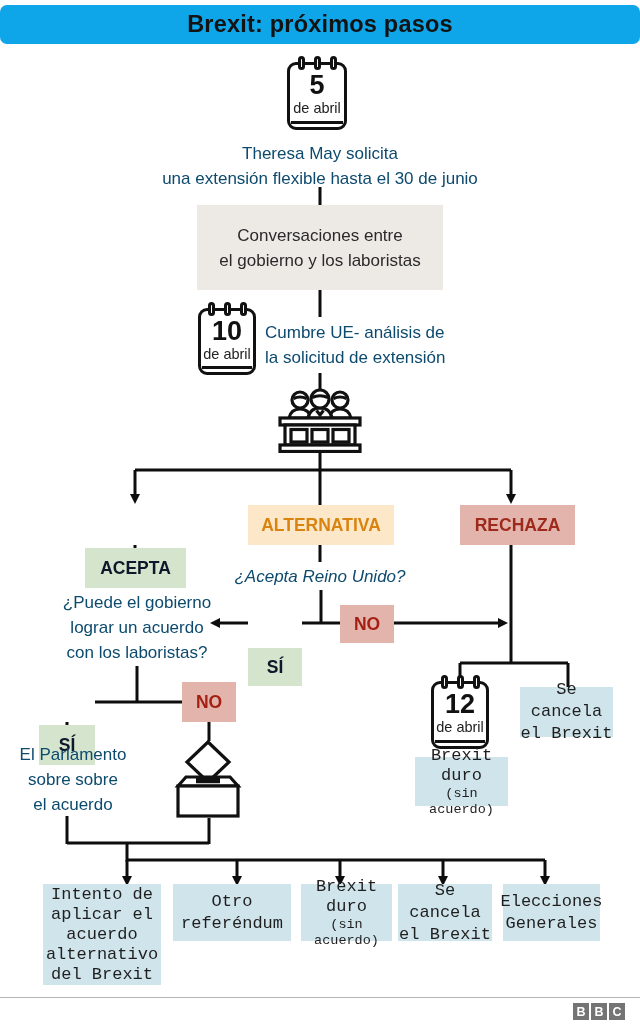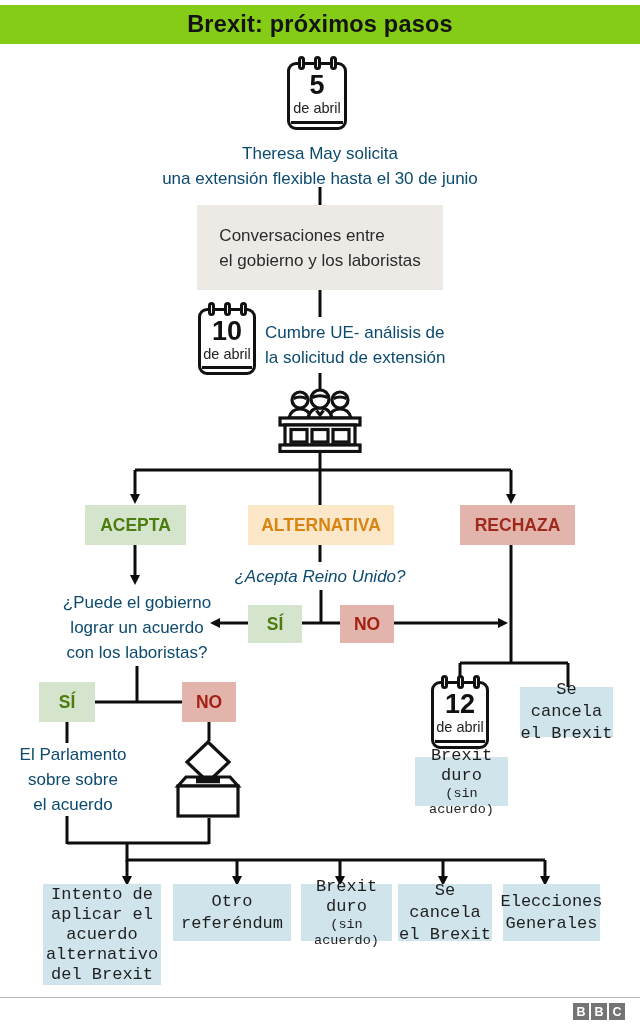--- a/index.html
+++ b/index.html
@@ -1,20 +1,20 @@
 <!DOCTYPE html>
 <html><head>
 <meta charset="utf-8">
 <style>
   html,body{margin:0;padding:0;background:#fff;}
   .stage{position:relative;width:640px;height:1026px;background:#fff;overflow:hidden;
          font-family:"Liberation Sans",sans-serif;color:#1f1f1f;}
   
-  .header{position:absolute;left:0;top:5px;width:640px;height:39px;background:#84cc16;
-          display:flex;align-items:center;justify-content:center;}
+  .header{position:absolute;left:0;top:5px;width:640px;height:39px;background:#0ea5e9;
+          display:flex;align-items:center;justify-content:center;border-radius:7px;}
   .header span{font-size:23.5px;font-weight:bold;color:#131313;letter-spacing:.2px;}
   
   .lines{position:absolute;left:0;top:0;pointer-events:none;}
   
   .cal{position:absolute;border:3px solid #111;border-radius:9px;background:#fff;
        box-sizing:border-box;text-align:center;}
   .cal::after{content:"";position:absolute;left:1px;right:1px;bottom:3px;border-top:3px solid #111;}
   .rings{position:absolute;top:-9px;left:0;right:0;display:flex;justify-content:center;gap:9px;}
   .rings i{display:block;width:7px;height:14px;border:3px solid #111;border-radius:4px;
            background:#fff;box-sizing:border-box;}
@@ -26,26 +26,26 @@
   
   .txt{position:absolute;font-size:17px;line-height:25px;text-align:center;white-space:pre-line;color:#0c4a6e;}
   .theresa{left:120px;top:141px;width:400px;}
   .summit{left:265px;top:320px;width:210px;text-align:left;}
   .ukq{left:220px;top:564px;width:200px;font-style:italic;}
   .govq{left:44px;top:590px;width:186px;}
   .parl{left:13px;top:742px;width:120px;}
   .legis{left:232px;top:742px;width:118px;}
   
   .talks{position:absolute;left:197px;top:205px;width:246px;height:85px;background:#edeae6;
-         display:flex;align-items:center;justify-content:center;text-align:left;
+         display:flex;align-items:center;justify-content:center;text-align:center;
          font-size:17px;line-height:25px;white-space:pre-line;color:#2a2a2a;}
   
   .lbl{position:absolute;display:flex;align-items:center;justify-content:center;
        font-weight:bold;font-size:17.5px;}
-  .green{background:#d5e5cd;color:#4d7c0f;}
+  .green{background:#d5e5cd;color:#0f172a;margin-top:43px;}
   .red{background:#e2b4ab;color:#a32013;}
   .acepta{left:85px;top:505px;width:101px;height:40px;}
   .alternativa{left:248px;top:505px;width:146px;height:40px;background:#fce8c9;color:#d98410;}
   .rechaza{left:460px;top:505px;width:115px;height:40px;color:#9e2a1d;}
   .si1{left:248px;top:605px;width:54px;height:38px;}
   .no1{left:340px;top:605px;width:54px;height:38px;}
   .si2{left:39px;top:682px;width:56px;height:40px;}
   .no2{left:182px;top:682px;width:54px;height:40px;}
   
   .out{position:absolute;background:#d0e4eb;color:#1f1f1f;font-size:17px;line-height:22px;

